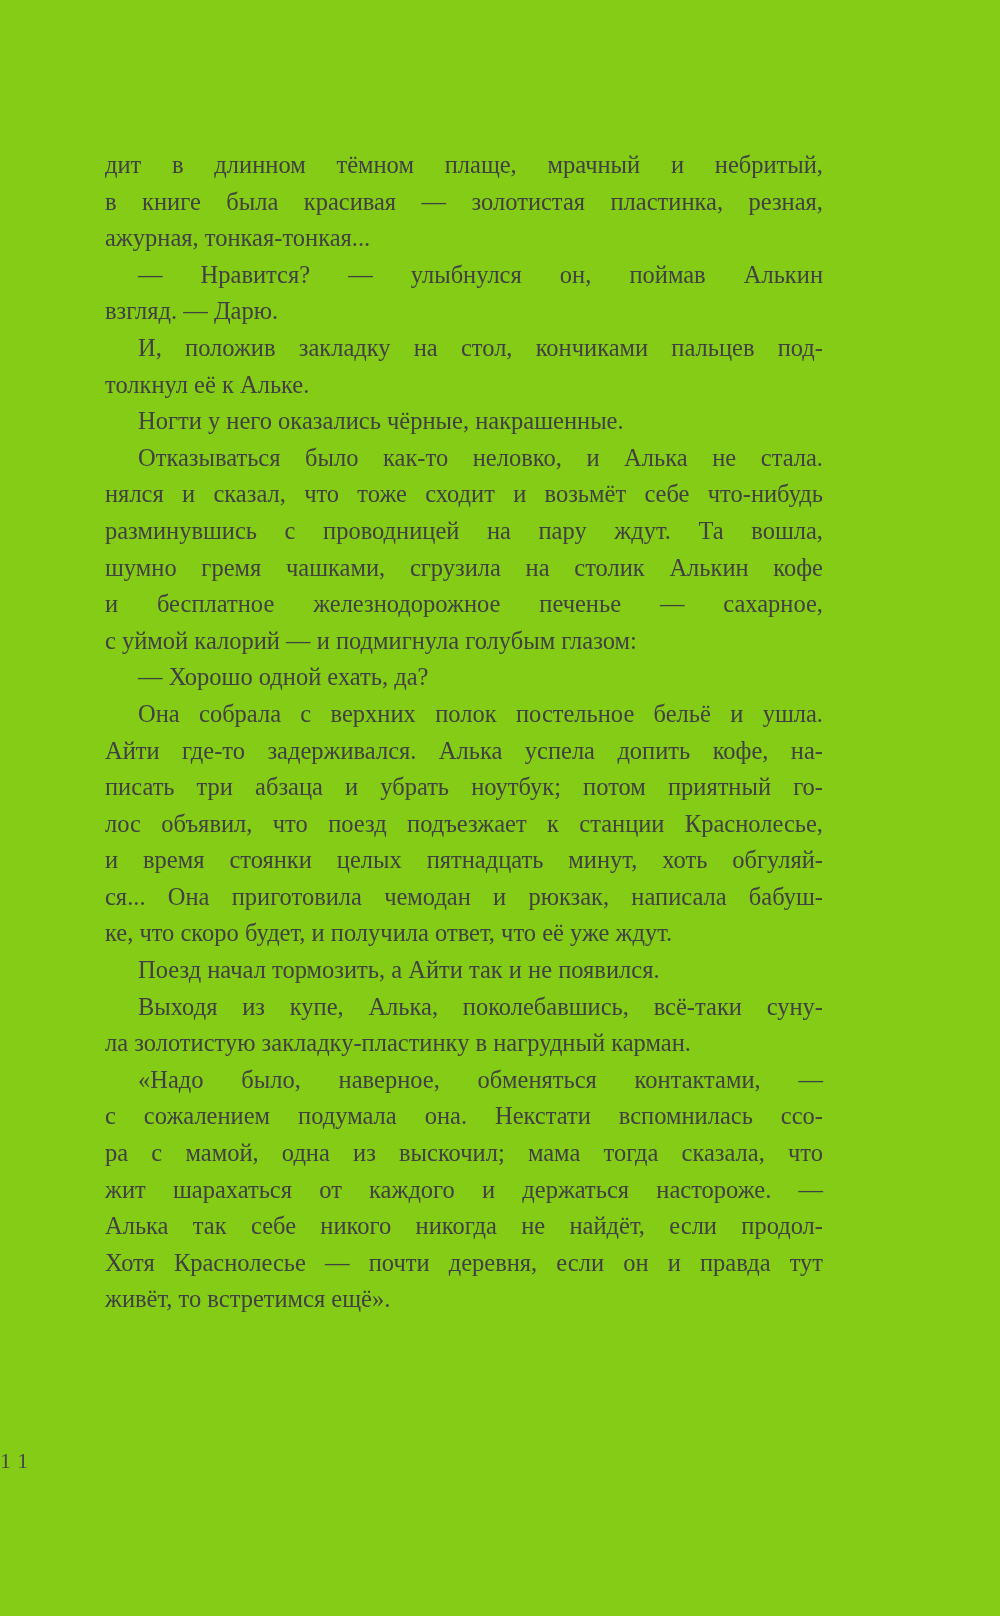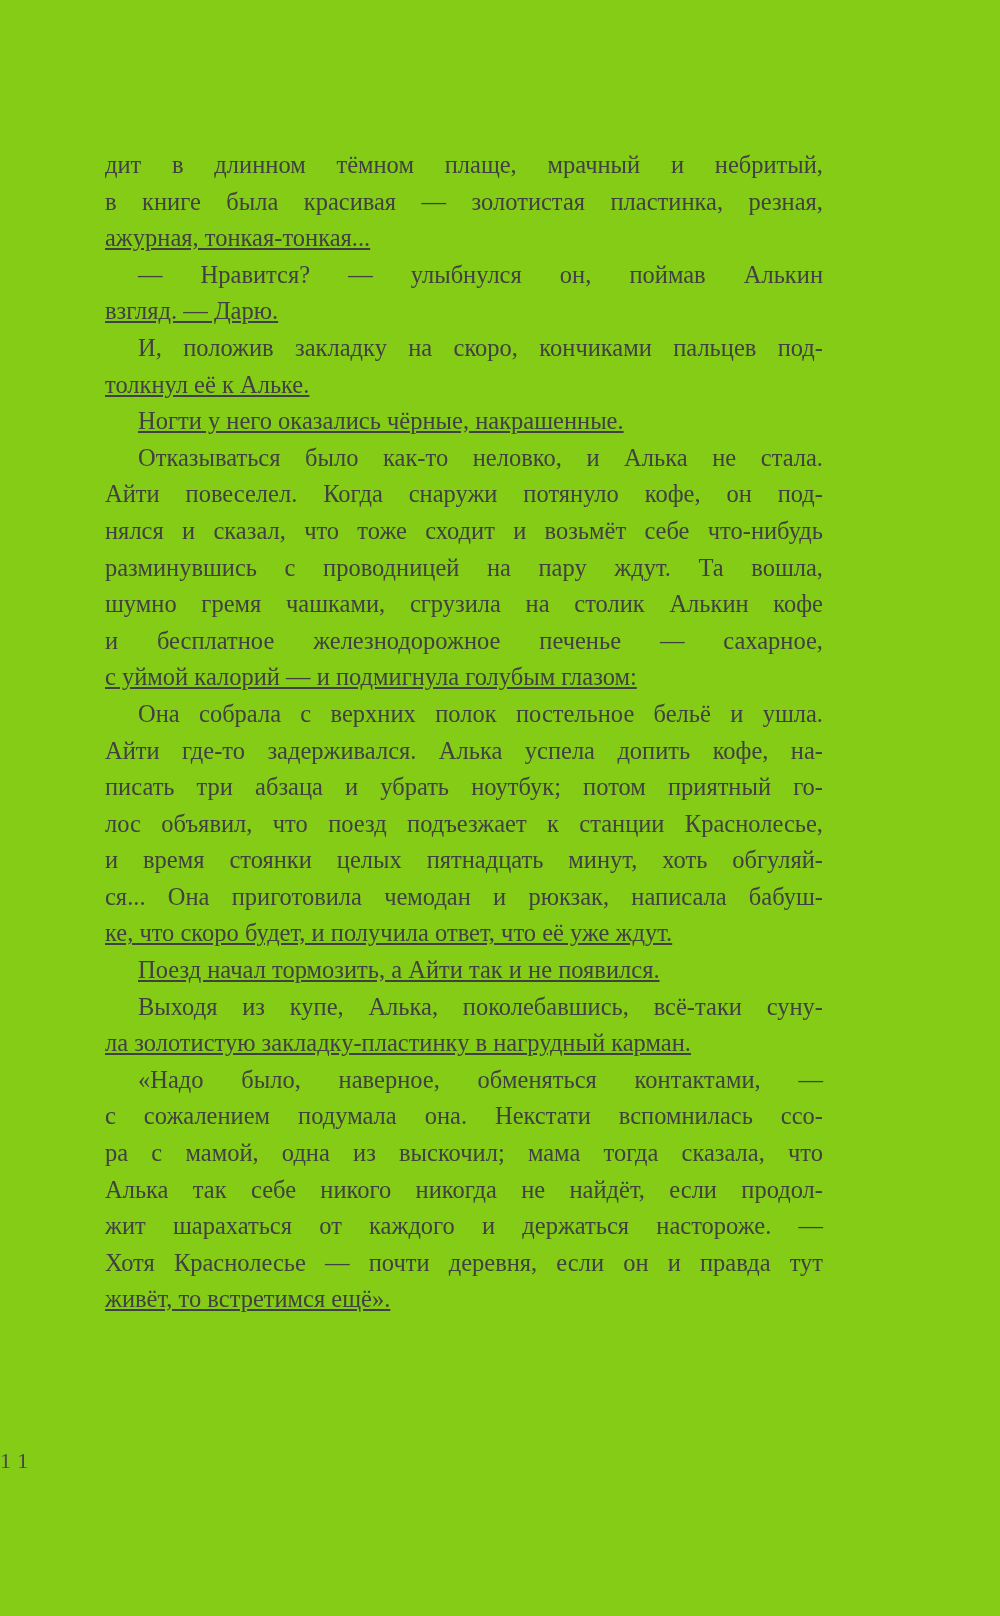--- a/index.html
+++ b/index.html
@@ -26,21 +26,20 @@
   }
   .line {
     text-align: justify;
     text-align-last: justify;
     -moz-text-align-last: justify;
     min-height: 36.6px;
   }
   .line.last {
     text-align: right;
     text-align-last: left;
-    text-decoration: underline;
     -moz-text-align-last: left;
   }
   .line.indent {
     text-indent: 33px;
   }
   .page-number {
     position: absolute;
     top: 1448px;
     left: 0;
     width: 823px;
@@ -53,42 +52,42 @@
 </head>
 <body>
 
 <div class="page">
   <div class="text-block">
       <div class="line">дит в длинном тёмном плаще, мрачный и небритый,</div>
       <div class="line">в книге была красивая — золотистая пластинка, резная,</div>
       <div class="line last">ажурная, тонкая-тонкая...</div>
       <div class="line indent">— Нравится? — улыбнулся он, поймав Алькин</div>
       <div class="line last">взгляд. — Дарю.</div>
-      <div class="line indent">И, положив закладку на скоро, кончиками пальцев под-</div>
+      <div class="line indent">И, положив закладку на стол, кончиками пальцев под-</div>
       <div class="line last">толкнул её к Альке.</div>
       <div class="line indent last">Ногти у него оказались чёрные, накрашенные.</div>
       <div class="line indent">Отказываться было как-то неловко, и Алька не стала.</div>
-      <div class="line">Айти повеселел. Когда снаружи потянуло кофе, он под-</div>
       <div class="line">нялся и сказал, что тоже сходит и возьмёт себе что-нибудь</div>
       <div class="line">разминувшись с проводницей на пару ждут. Та вошла,</div>
       <div class="line">шумно гремя чашками, сгрузила на столик Алькин кофе</div>
       <div class="line">и бесплатное железнодорожное печенье — сахарное,</div>
       <div class="line last">с уймой калорий — и подмигнула голубым глазом:</div>
+      <div class="line indent last">— Хорошо одной ехать, да?</div>
       <div class="line indent">Она собрала с верхних полок постельное бельё и ушла.</div>
       <div class="line">Айти где-то задерживался. Алька успела допить кофе, на-</div>
       <div class="line">писать три абзаца и убрать ноутбук; потом приятный го-</div>
       <div class="line">лос объявил, что поезд подъезжает к станции Краснолесье,</div>
       <div class="line">и время стоянки целых пятнадцать минут, хоть обгуляй-</div>
       <div class="line">ся... Она приготовила чемодан и рюкзак, написала бабуш-</div>
       <div class="line last">ке, что скоро будет, и получила ответ, что её уже ждут.</div>
       <div class="line indent last">Поезд начал тормозить, а Айти так и не появился.</div>
       <div class="line indent">Выходя из купе, Алька, поколебавшись, всё-таки суну-</div>
       <div class="line last">ла золотистую закладку-пластинку в нагрудный карман.</div>
       <div class="line indent">«Надо было, наверное, обменяться контактами, —</div>
       <div class="line">с сожалением подумала она. Некстати вспомнилась ссо-</div>
       <div class="line">ра с мамой, одна из выскочил; мама тогда сказала, что</div>
+      <div class="line">жит шарахаться от каждого и держаться настороже. —</div>
       <div class="line">Алька так себе никого никогда не найдёт, если продол-</div>
-      <div class="line">жит шарахаться от каждого и держаться настороже. —</div>
       <div class="line">Хотя Краснолесье — почти деревня, если он и правда тут</div>
       <div class="line last">живёт, то встретимся ещё».</div>
     </div>
   <div class="page-number">11</div>
 </div>
 
 </body></html>

